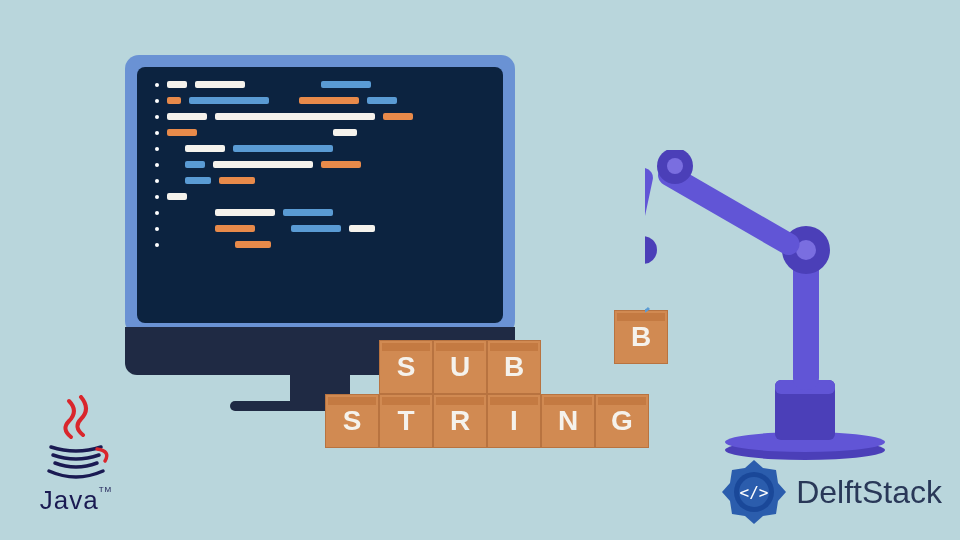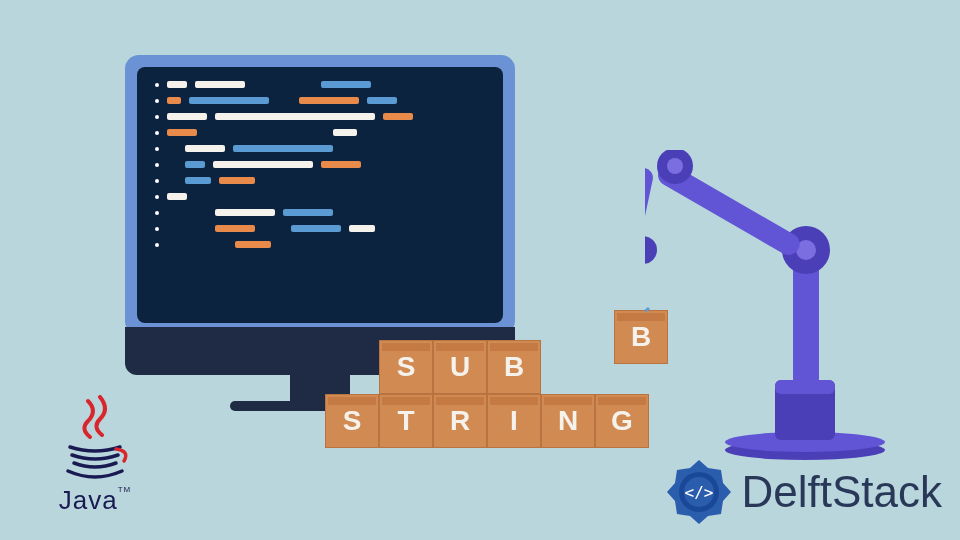--- a/index.html
+++ b/index.html
@@ -96,21 +96,21 @@
     position: absolute;
     left: 645px;
     top: 150px;
     width: 260px;
     height: 310px;
   }
 
   
   .java-logo {
     position: absolute;
-    left: 35px;
+    left: 16px;
     bottom: 15px;
     width: 120px;
     height: 130px;
     display: flex;
     flex-direction: column;
     align-items: center;
   }
   .java-text {
     color: #1a1a52;
     font-size: 26px;
@@ -123,21 +123,21 @@
   .delft-area {
     position: absolute;
     right: 18px;
     bottom: 12px;
     display: flex;
     align-items: center;
     gap: 6px;
   }
   .delft-text {
     color: #293858;
-    font-size: 44px;
+    font-size: 32px;
     font-weight: 500;
   }
 </style>
 </head>
 <body>
 
 <div class="monitor">
   <div class="monitor-frame">
     <div class="monitor-screen" id="code-screen">
         <div class="code-row">

